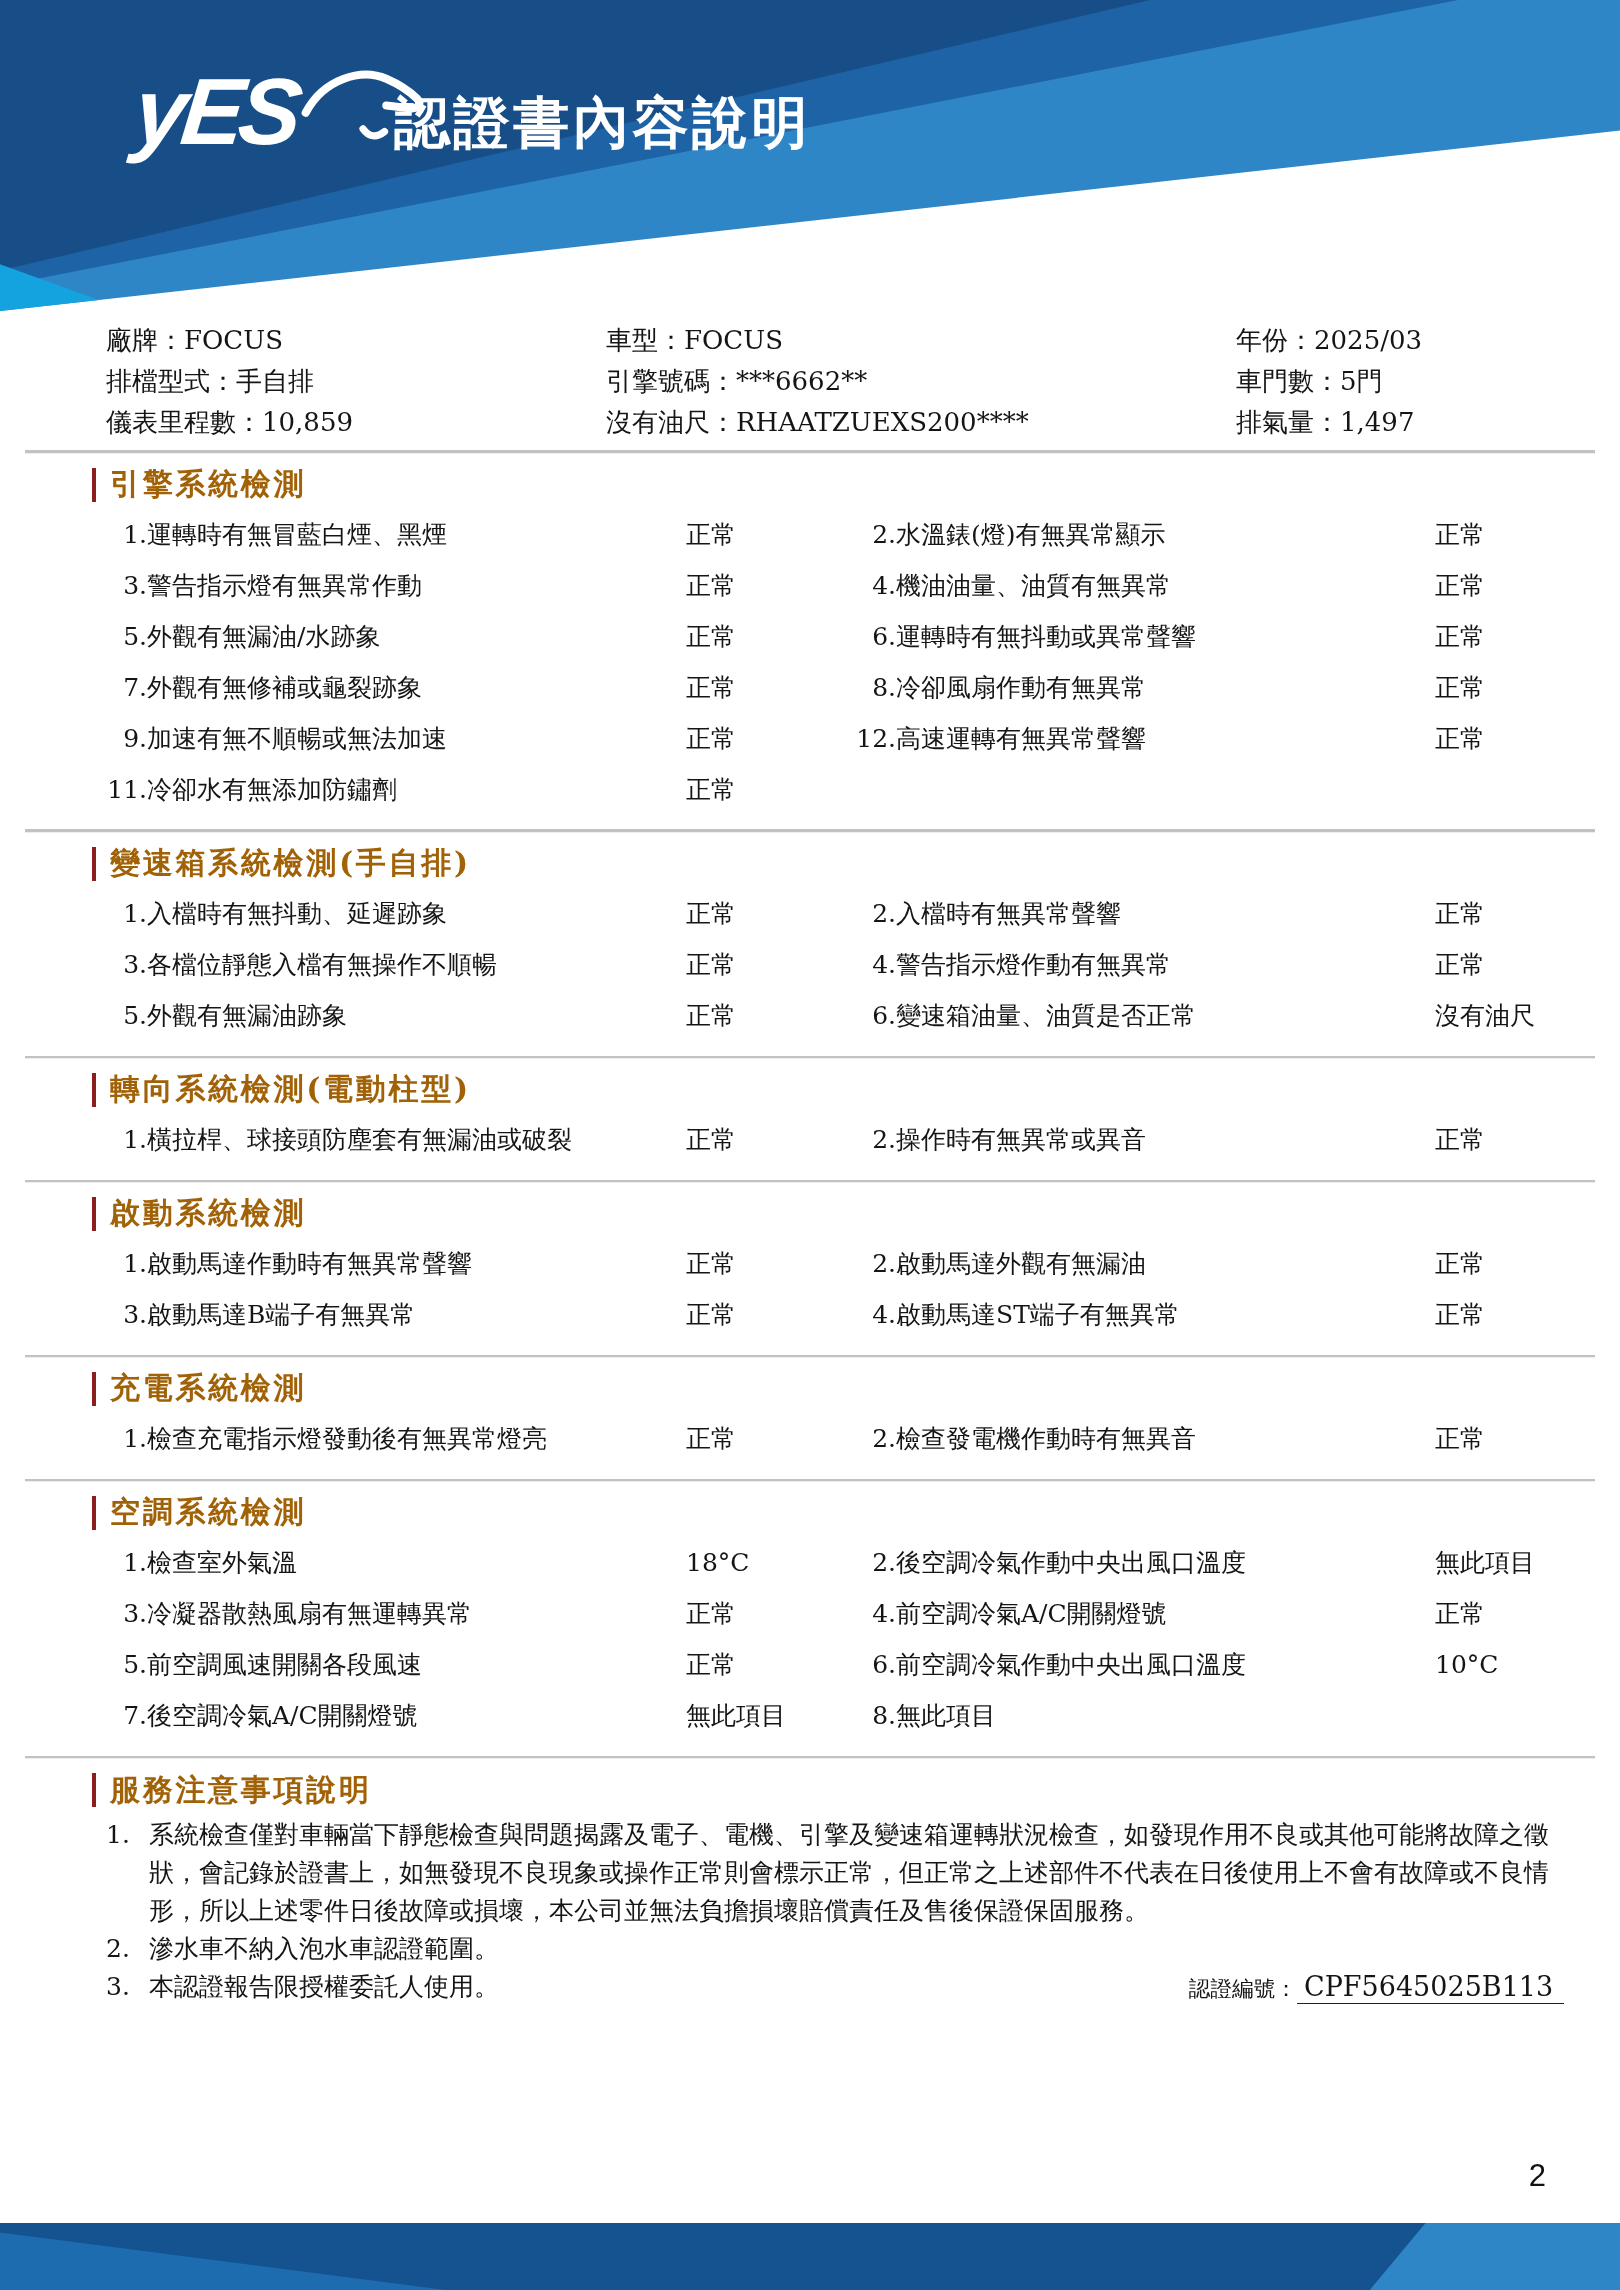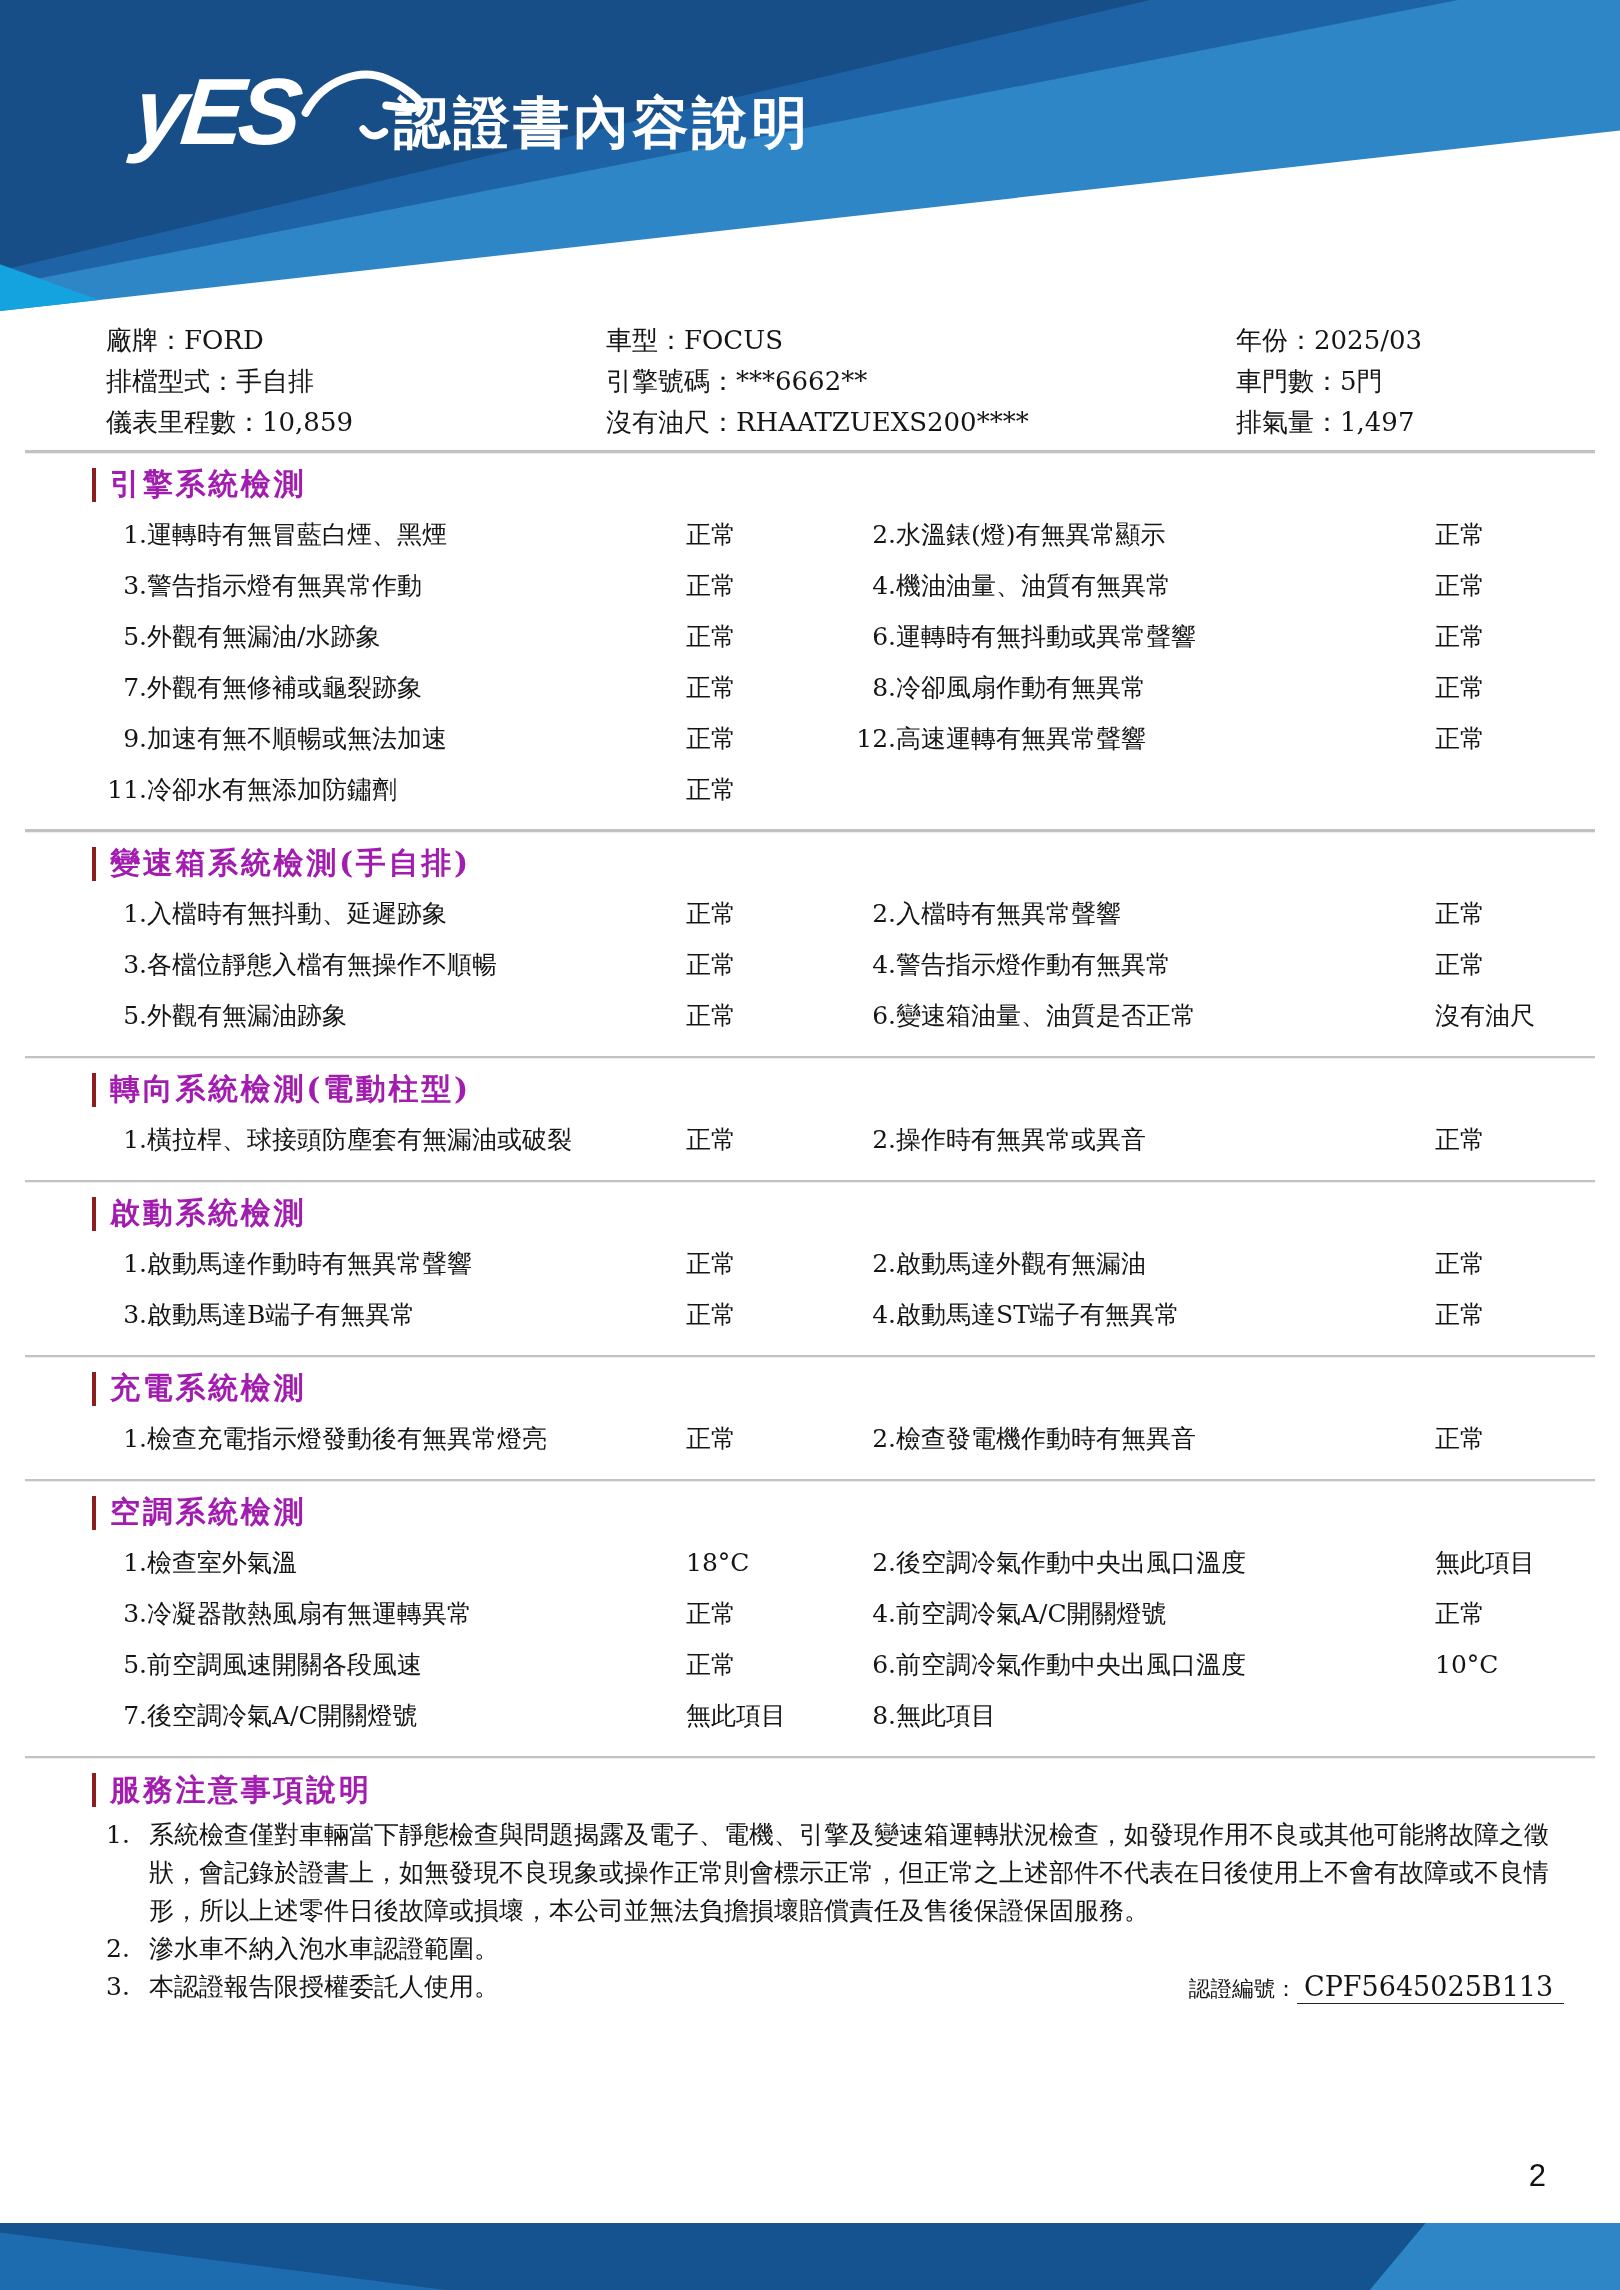--- a/index.html
+++ b/index.html
@@ -26,21 +26,21 @@
   
   .content{position:absolute;top:313px;left:0;right:0;}
   .vehicle{display:grid;grid-template-columns:500px 630px 1fr;
            margin:7.2px 50px 7.2px 106px;font-size:26px;}
   .vehicle .cell{line-height:41px;white-space:nowrap;}
   .divider{height:2.7px;background:#c2c2c2;margin:0 25px;box-shadow:0 0.9px 0 #ececec;}
 
   .sec{padding:12.6px 0 14.4px 0;}
   .sec-head{display:flex;align-items:center;padding-left:92px;height:38px;}
   .sec-bar{width:3.6px;height:34px;background:#8b1e1e;margin-right:14.4px;flex:none;}
-  .sec-title{color:#a21caf;font-size:30px;font-weight:700;letter-spacing:2.7px;white-space:nowrap;}
+  .sec-title{color:#a16207;font-size:30px;font-weight:700;letter-spacing:2.7px;white-space:nowrap;}
   .items{margin:5.4px 50px 0 106px;display:grid;grid-template-columns:1fr 1fr;column-gap:34px;}
   .item{display:flex;align-items:center;height:51px;font-size:25px;}
   .item .num{min-width:41px;text-align:right;flex:none;}
   .item .txt{flex:1;white-space:nowrap;overflow:hidden;}
   .item .status{min-width:135px;white-space:nowrap;}
 
   .notes{position:relative;padding:12.6px 0 7.2px 0;}
   .notes-body{margin:7.2px 54px 0 106px;font-size:25px;}
   .note{display:flex;line-height:38px;}
   .note .num{width:43px;flex:none;}
@@ -75,21 +75,21 @@
           <path d="M6 60 C26 22 68 10 96 22 C112 29 124 38 130 44 C136 50 132 56 122 55 L96 52" stroke="#ffffff" stroke-width="9" stroke-linecap="round" fill="none"></path>
           <path d="M70 78 q10 14 24 3" stroke="#ffffff" stroke-width="8" stroke-linecap="round" fill="none"></path>
         </svg>
       </span>
     </div>
     <div class="banner-title">認證書內容說明</div>
   </div>
 
   <div class="content">
     <div class="vehicle" id="vehicle-grid">
-        <div class="cell">廠牌：FORD</div>
+        <div class="cell">廠牌：FOCUS</div>
         <div class="cell">車型：FOCUS</div>
         <div class="cell">年份：2025/03</div>
         <div class="cell">排檔型式：手自排</div>
         <div class="cell">引擎號碼：***6662**</div>
         <div class="cell">車門數：5門</div>
         <div class="cell">儀表里程數：10,859</div>
         <div class="cell">沒有油尺：RHAATZUEXS200****</div>
         <div class="cell">排氣量：1,497</div>
       </div>
     <div class="divider"></div>

